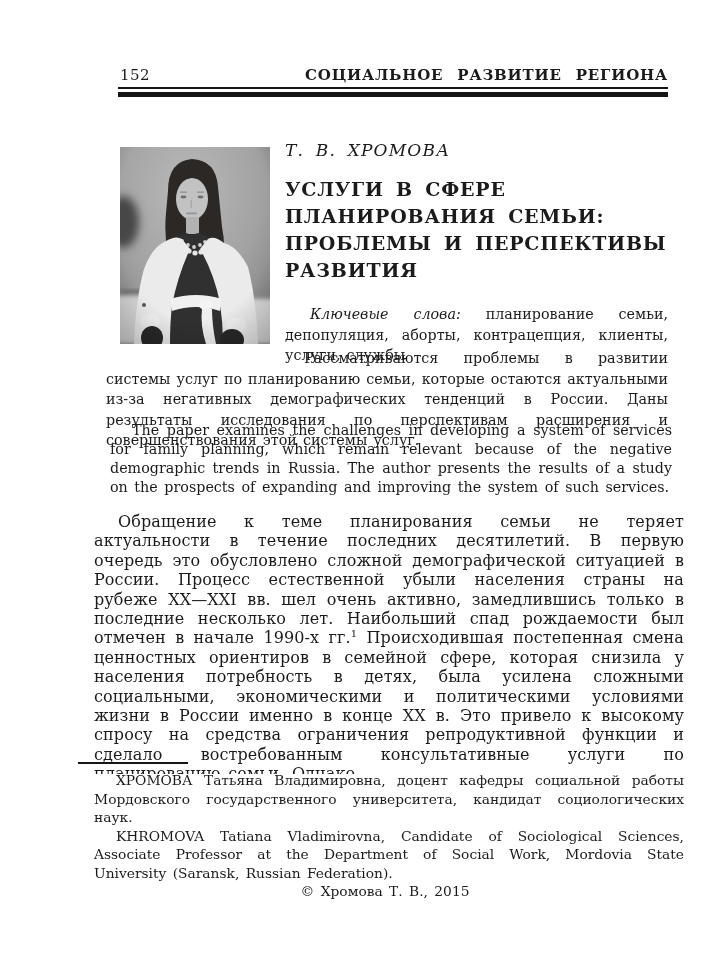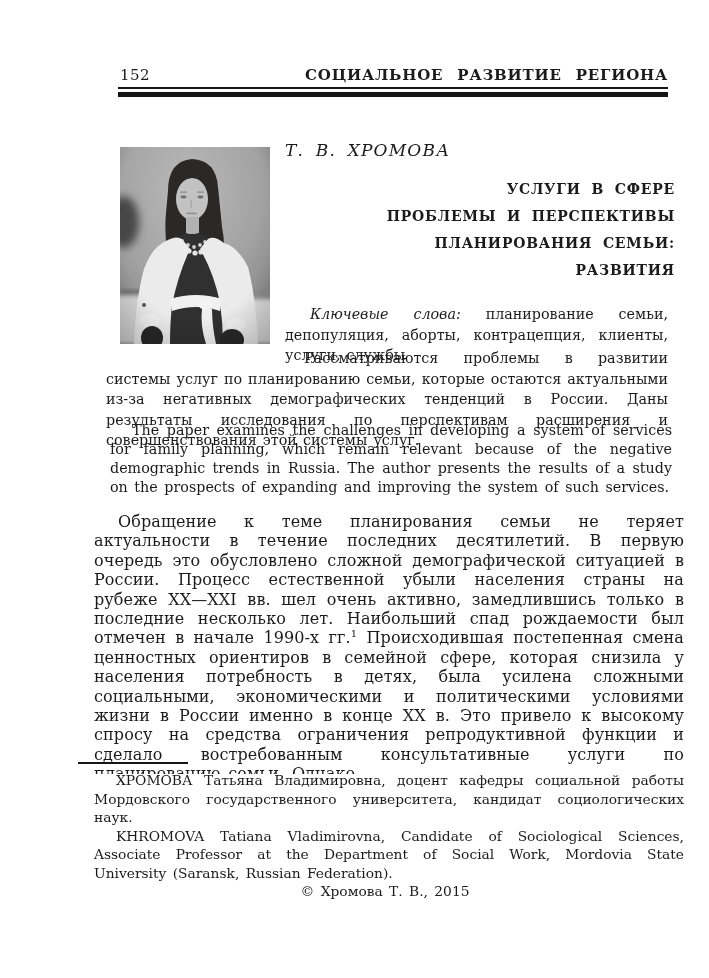--- a/index.html
+++ b/index.html
@@ -34,22 +34,22 @@
   .photo{position:absolute;left:120px;top:147px;width:150px;height:197px;display:block;}
 
   
   .author{
     position:absolute;left:285px;top:140px;width:383px;
     font-style:italic;font-size:17px;line-height:20px;
     letter-spacing:1.2px;word-spacing:5px;
   }
   .title{
     position:absolute;left:285px;top:176px;width:390px;
-    font-weight:bold;font-size:14px;line-height:27px;
-    letter-spacing:0.8px;word-spacing:5px;text-align:right;
+    font-weight:bold;font-size:19px;line-height:27px;
+    letter-spacing:0.8px;word-spacing:5px;
   }
   .keywords{
     position:absolute;left:285px;top:264px;width:383px;
     font-size:14.3px;line-height:20.5px;text-align:justify;word-spacing:1.5px;margin-top:40px;
   }
   .keywords p{margin:0;text-indent:25px;}
   .keywords i{font-style:italic;}
 
   
   .abstract-ru{
@@ -155,22 +155,22 @@
     <ellipse cx="32" cy="191" rx="11" ry="12" fill="#282828"></ellipse>
     <ellipse cx="112" cy="193" rx="12" ry="11" fill="#282828"></ellipse>
 
     <rect width="150" height="197" fill="url(#vig)"></rect>
   </svg>
 
   <div class="author">Т. В. ХРОМОВА</div>
 
   <div class="title">
     <div>УСЛУГИ В СФЕРЕ</div>
+    <div>ПЛАНИРОВАНИЯ СЕМЬИ:</div>
     <div>ПРОБЛЕМЫ И ПЕРСПЕКТИВЫ</div>
-    <div>ПЛАНИРОВАНИЯ СЕМЬИ:</div>
     <div>РАЗВИТИЯ</div>
   </div>
 
   <div class="keywords">
     <p><i>Ключевые слова:</i><span> планирование семьи, депопуляция, аборты, контрацепция, клиенты, услуги, службы</span></p>
   </div>
 
   <p class="abstract-ru">Рассматриваются проблемы в развитии системы услуг по планированию семьи, которые остаются актуальными из-за негативных демографических тенденций в России. Даны результаты исследования по перспективам расширения и совершенствования этой системы услуг.</p>
   <p class="abstract-en">The paper examines the challenges in developing a system of services for family planning, which remain relevant because of the negative demographic trends in Russia. The author presents the results of a study on the prospects of expanding and improving the system of such services.</p>
 

